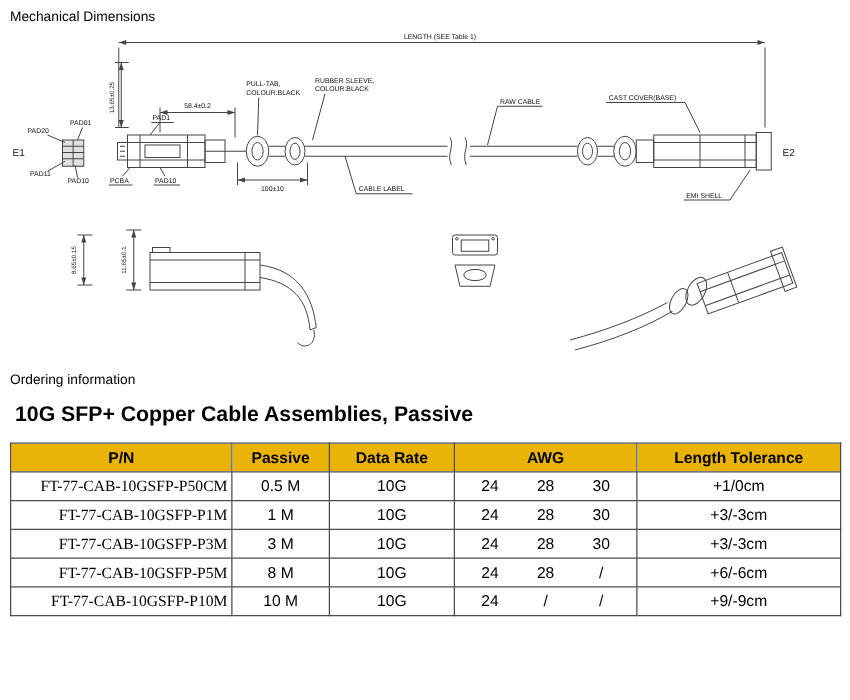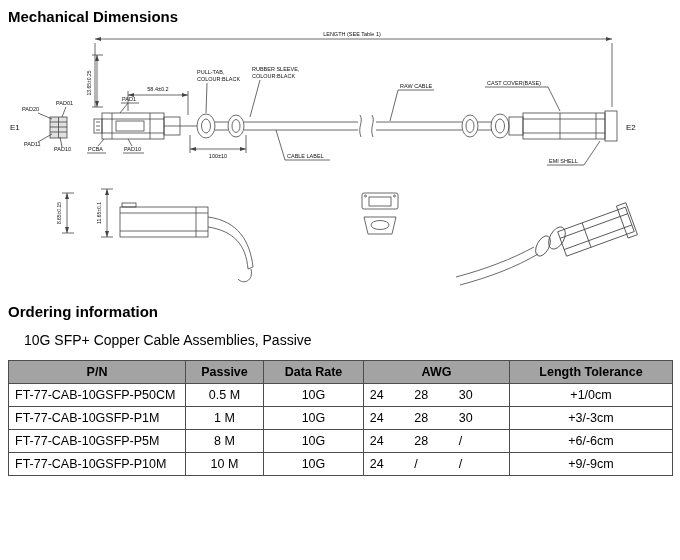--- a/index.html
+++ b/index.html
@@ -1,37 +1,37 @@
 <!DOCTYPE html>
 <html><head>
 <meta charset="utf-8">
 <style>
   html,body{margin:0;padding:0;}
   body{
     width:680px;height:560px;background:#ffffff;color:#000;
     font-family:"Liberation Sans", sans-serif;
     overflow:hidden;
   }
-  .h1{font-size:15px;font-weight:bold;margin:8px 0 2px 8px;}
+  .h1{font-size:11px;font-weight:normal;margin:8px 0 2px 8px;}
   .h1.ordering{margin-top:8px;}
-  .h2{font-size:14px;font-weight:normal;margin:12px 0 0 24px;}
+  .h2{font-size:17px;font-weight:bold;margin:12px 0 0 12px;}
   svg.drawing{display:block;margin:0;}
   svg text{stroke:none;fill:#111;font-family:"Liberation Sans", sans-serif;}
   table.ordering{
     width:664px;margin:12px 8px 0 8px;border-collapse:collapse;
     font-size:12.5px;table-layout:fixed;
   }
   table.ordering th, table.ordering td{
     border:1px solid #4d4d4d;text-align:center;height:20px;padding:1px 3px;
     overflow:hidden;white-space:nowrap;
   }
-  table.ordering th{background:#a3a3a3;font-weight:bold;}
-  table.ordering td.pn{text-align:left;padding-left:6px;}
+  table.ordering th{background:#eab308;font-weight:bold;}
+  table.ordering td.pn{text-align:right;padding-left:6px;font-family:Liberation Serif, serif;}
   .c-pn{width:177px}.c-len{width:78px}.c-rate{width:100px}.c-awg{width:146px}.c-tol{width:163px}
-  .awg{display:inline-block;width:32%;text-align:left;}
+  .awg{display:inline-block;width:32%;text-align:center;}
 </style>
 </head>
 <body>
 
 <div class="h1">Mechanical Dimensions</div>
 
 <svg class="drawing" width="680" height="268" viewBox="0 0 680 268">
   <g stroke="#444" stroke-width="0.8" fill="none">
 
     <g>
@@ -255,20 +255,27 @@
       <td>+1/0cm</td>
     </tr>
     <tr>
       <td class="pn">FT-77-CAB-10GSFP-P1M</td>
       <td>1 M</td>
       <td>10G</td>
       <td><span class="awg">24</span><span class="awg">28</span><span class="awg">30</span></td>
       <td>+3/-3cm</td>
     </tr>
     <tr>
+      <td class="pn">FT-77-CAB-10GSFP-P3M</td>
+      <td>3 M</td>
+      <td>10G</td>
+      <td><span class="awg">24</span><span class="awg">28</span><span class="awg">30</span></td>
+      <td>+3/-3cm</td>
+    </tr>
+    <tr>
       <td class="pn">FT-77-CAB-10GSFP-P5M</td>
       <td>8 M</td>
       <td>10G</td>
       <td><span class="awg">24</span><span class="awg">28</span><span class="awg">/</span></td>
       <td>+6/-6cm</td>
     </tr>
     <tr>
       <td class="pn">FT-77-CAB-10GSFP-P10M</td>
       <td>10 M</td>
       <td>10G</td>

